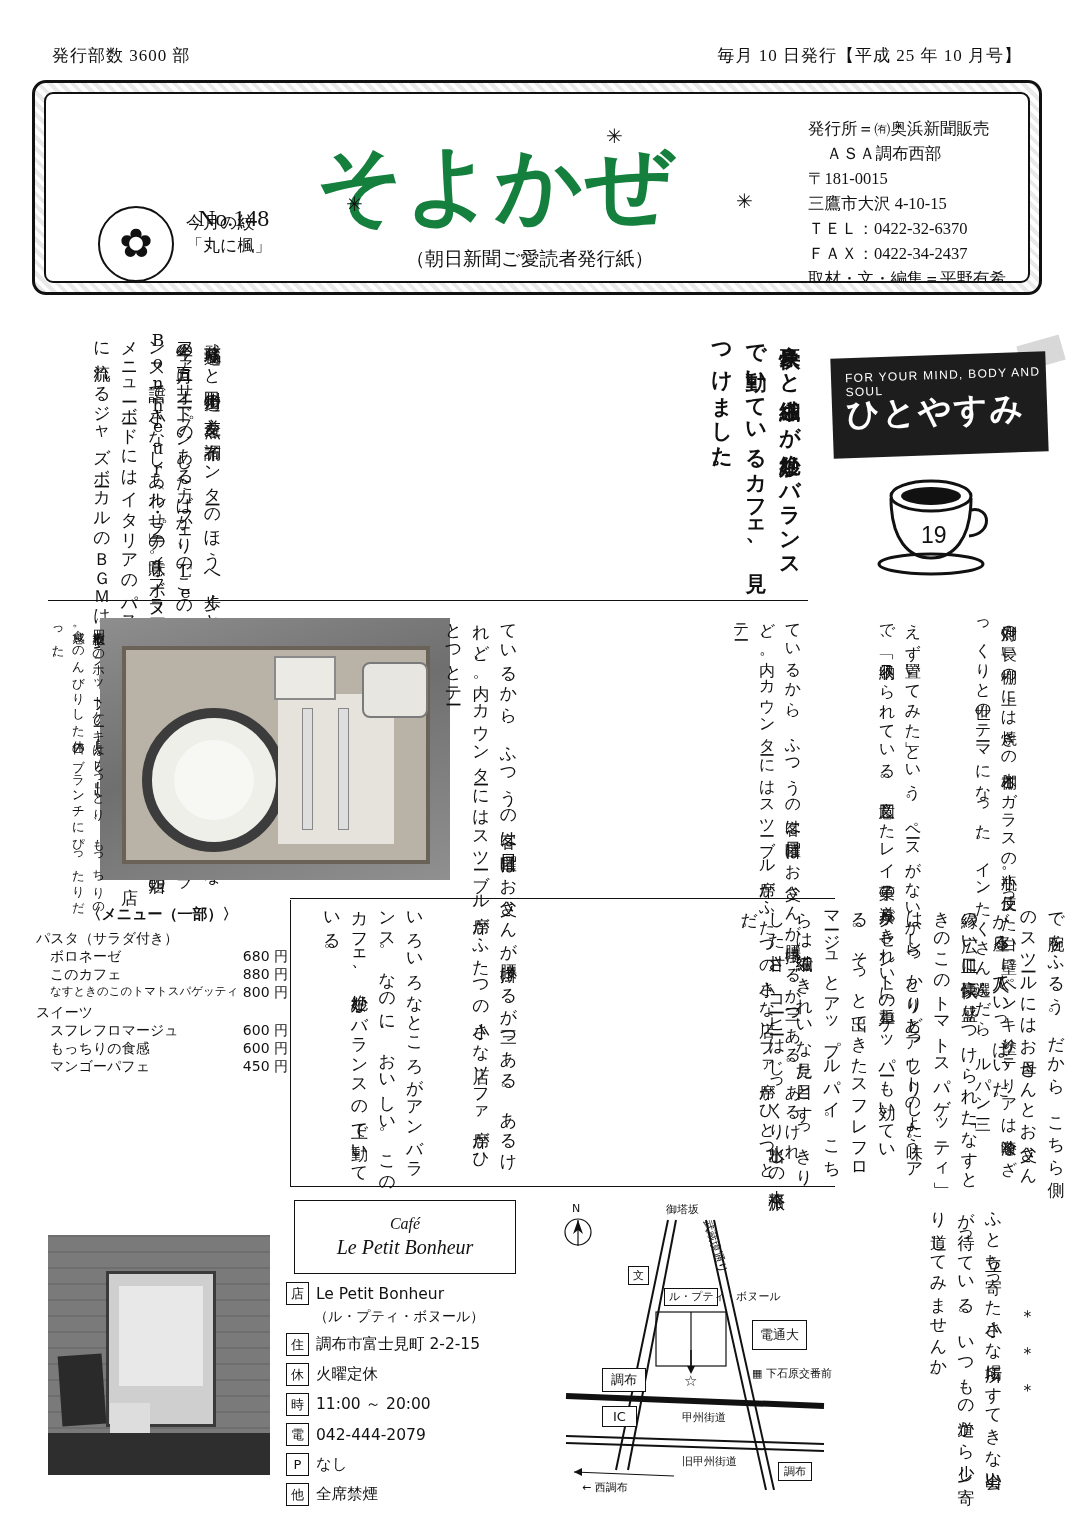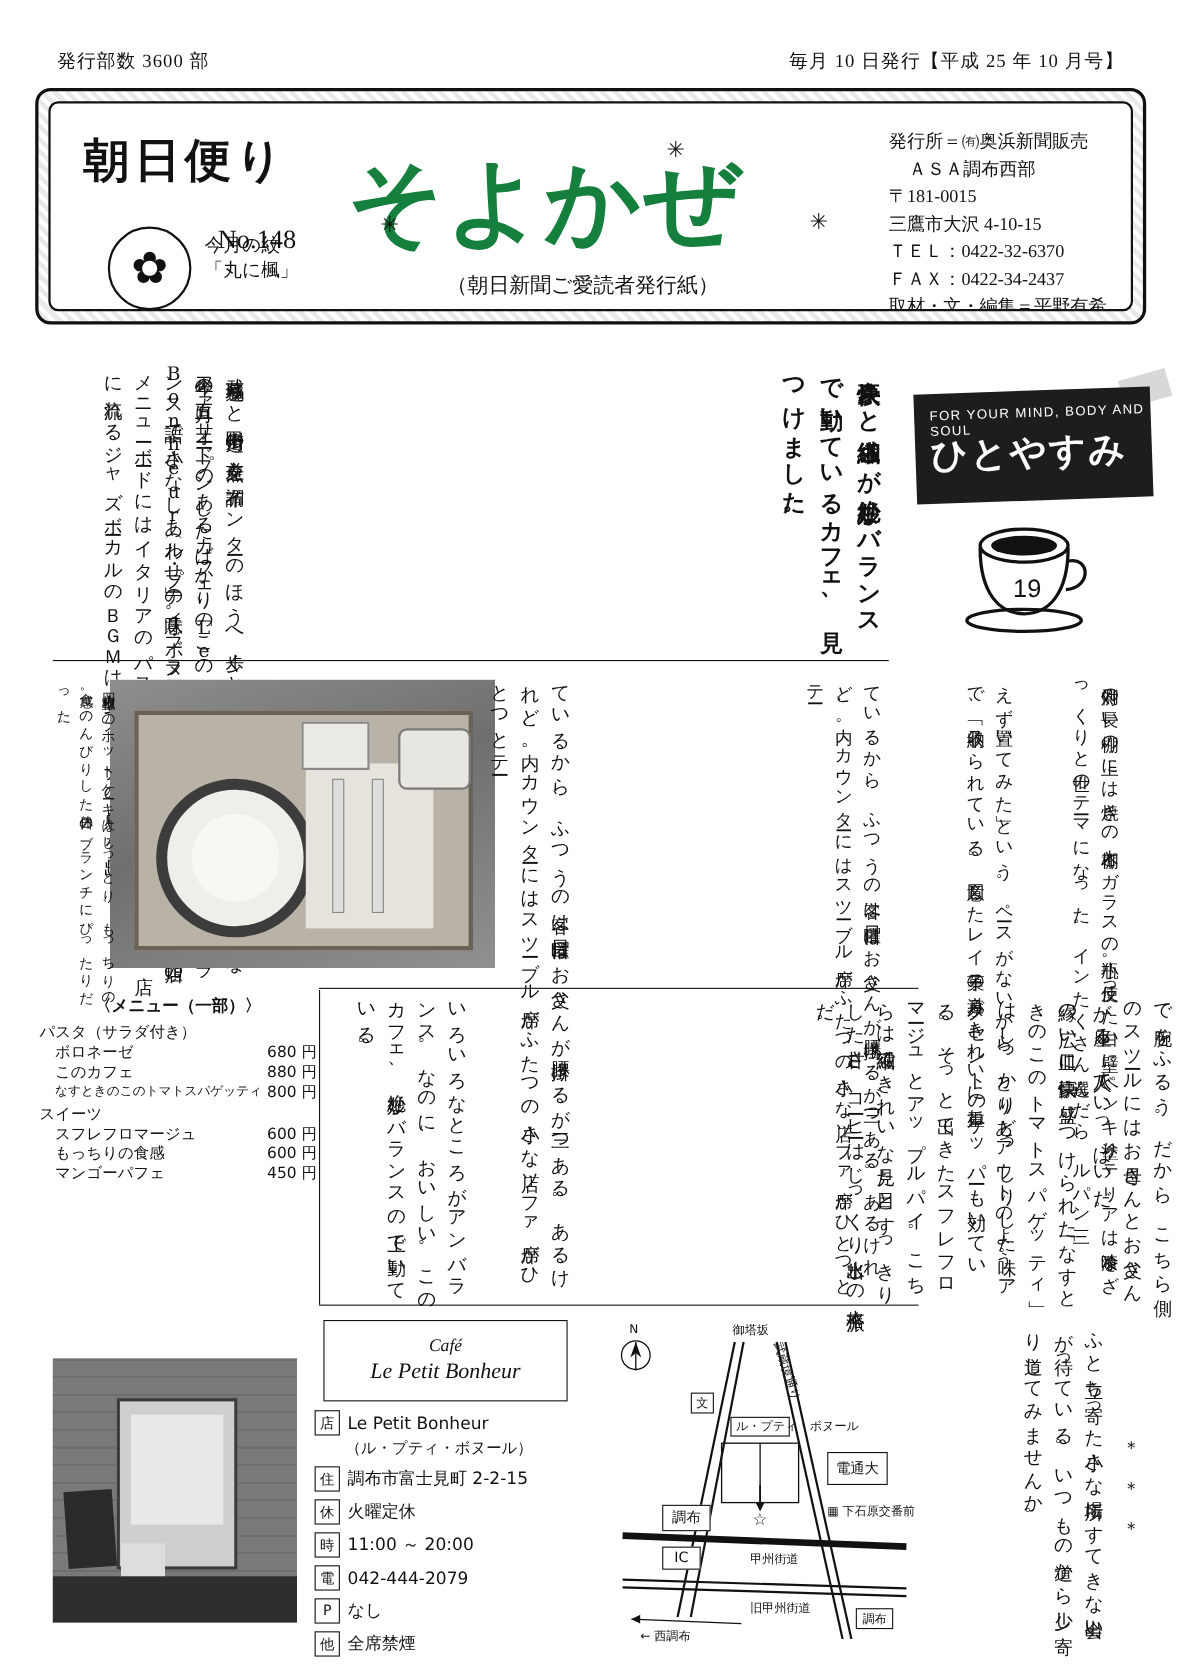--- a/index.html
+++ b/index.html
@@ -253,21 +253,20 @@
 
 <div class="page">
 
   <div class="topline">
     <span>発行部数 3600 部</span>
     <span>毎月 10 日発行【平成 25 年 10 月号】</span>
   </div>
 
   <div class="masthead">
     <div class="masthead-inner">
-      <div class="mh-title">朝日便り</div>
       <div class="mh-no">No.148</div>
       <div class="crest">
         <span>✿</span>
       </div>
       <div class="crest-label">今月の紋<br>「丸に楓」</div>
       <div class="mh-big v" style="writing-mode:horizontal-tb;">そよかぜ</div>
       <div class="mh-sparkle" style="left:300px;top:98px;">✳</div>
       <div class="mh-sparkle" style="left:560px;top:30px;">✳</div>
       <div class="mh-sparkle" style="left:690px;top:95px;">✳</div>
       <div class="mh-sub">（朝日新聞ご愛読者発行紙）</div>

